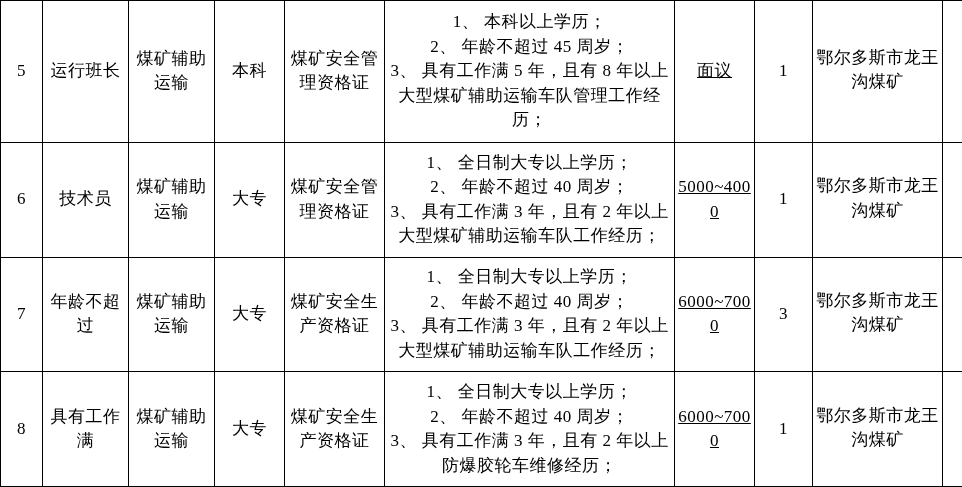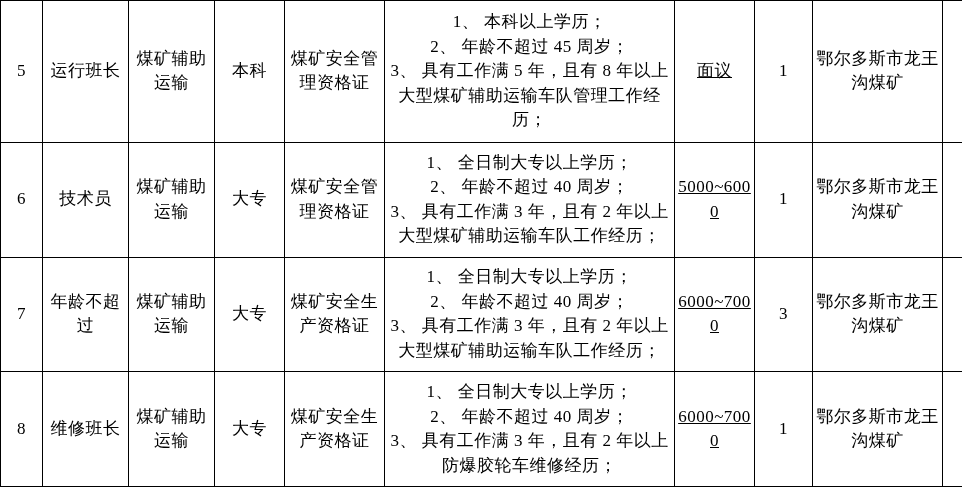--- a/index.html
+++ b/index.html
@@ -60,20 +60,21 @@
   }
   td.salary {
     font-size: 17px;
     line-height: 1.35;
     word-break: break-all;
     text-decoration: underline;
   }
   td.place {
     font-size: 17px;
     line-height: 1.45;
+    font-family: Liberation Mono, monospace;
   }
   td.tail { border-left: 1px solid #000; }
 </style>
 </head>
 <body>
 
 <div id="sheet">
   <table class="job-table">
     <colgroup>
       <col class="c-no">
@@ -108,21 +109,21 @@
         <td>6</td>
         <td>技术员</td>
         <td>煤矿辅助运输</td>
         <td>大专</td>
         <td>煤矿安全管理资格证</td>
         <td class="req">
           <div class="line">1、 全日制大专以上学历；</div>
           <div class="line">2、 年龄不超过 40 周岁；</div>
           <div class="line">3、 具有工作满 3 年，且有 2 年以上大型煤矿辅助运输车队工作经历；</div>
         </td>
-        <td class="salary">5000~6000</td>
+        <td class="salary">5000~4000</td>
         <td>1</td>
         <td class="place">鄂尔多斯市龙王沟煤矿</td>
         <td class="tail"></td>
       </tr>
       <tr>
         <td>7</td>
         <td>年龄不超过</td>
         <td>煤矿辅助运输</td>
         <td>大专</td>
         <td>煤矿安全生产资格证</td>
@@ -131,21 +132,21 @@
           <div class="line">2、 年龄不超过 40 周岁；</div>
           <div class="line">3、 具有工作满 3 年，且有 2 年以上大型煤矿辅助运输车队工作经历；</div>
         </td>
         <td class="salary">6000~7000</td>
         <td>3</td>
         <td class="place">鄂尔多斯市龙王沟煤矿</td>
         <td class="tail"></td>
       </tr>
       <tr>
         <td>8</td>
-        <td>维修班长</td>
+        <td>具有工作满</td>
         <td>煤矿辅助运输</td>
         <td>大专</td>
         <td>煤矿安全生产资格证</td>
         <td class="req">
           <div class="line">1、 全日制大专以上学历；</div>
           <div class="line">2、 年龄不超过 40 周岁；</div>
           <div class="line">3、 具有工作满 3 年，且有 2 年以上防爆胶轮车维修经历；</div>
         </td>
         <td class="salary">6000~7000</td>
         <td>1</td>

